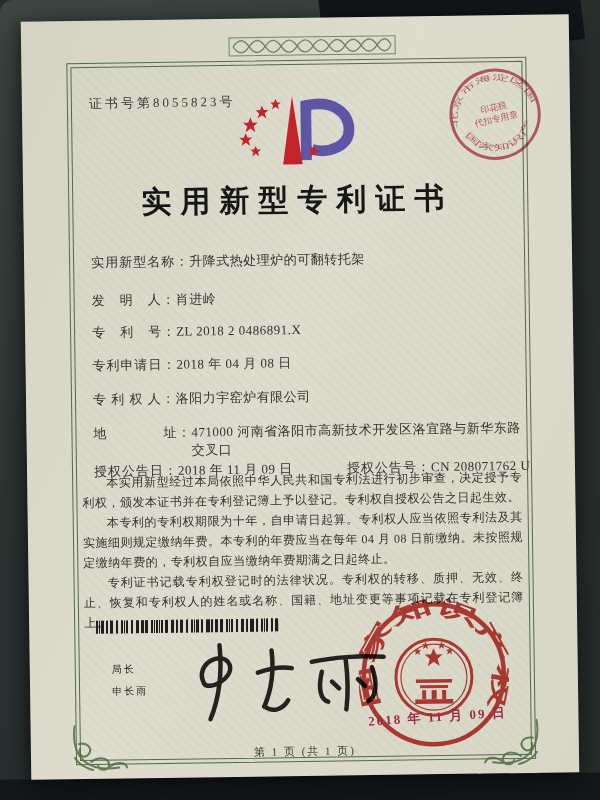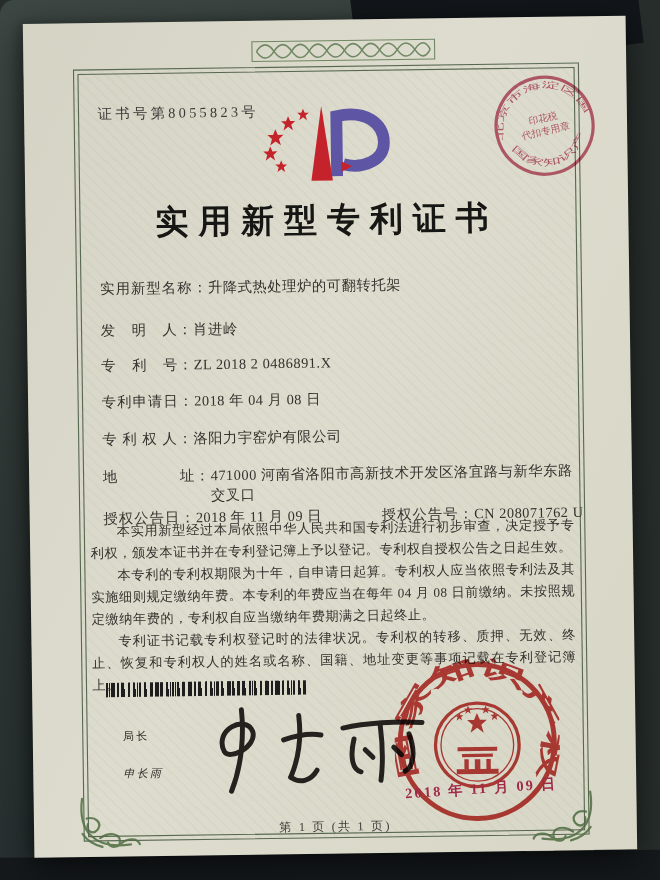--- a/index.html
+++ b/index.html
@@ -57,21 +57,21 @@
     color:#33322e;line-height:20px;text-align:justify;}
   .paras p{margin:0;text-indent:2em;letter-spacing:.5px;}
 
   .barcode{position:absolute;left:67px;top:600px;width:182px;height:13px;
     background-image:
       repeating-linear-gradient(90deg,#1e1e1e 0 2px,transparent 2px 5px),
       repeating-linear-gradient(90deg,#1e1e1e 0 1px,transparent 1px 7px),
       repeating-linear-gradient(90deg,transparent 0 3px,#1e1e1e 3px 4px,transparent 4px 11px);}
 
   .director{position:absolute;left:82px;top:642px;font-size:10px;color:#2c2c28;letter-spacing:2px;}
-  .director .name{display:block;margin-top:20px;font-style:italic;}
+  .director .name{display:block;margin-top:8px;}
   .signature{position:absolute;left:150px;top:620px;width:230px;height:85px;}
 
   .seal{position:absolute;left:329px;top:583px;width:150px;height:150px;opacity:.92;mix-blend-mode:multiply;}
   .seal-date{position:absolute;left:319px;top:692px;width:176px;text-align:center;
     font-size:13px;font-weight:bold;color:#a02a47;letter-spacing:2px;transform:rotate(-3deg);}
 
   .footer{position:absolute;left:0;top:726px;width:100%;text-align:center;
     font-size:11px;color:#3c3c38;letter-spacing:2px;}
 </style>
 </head>

